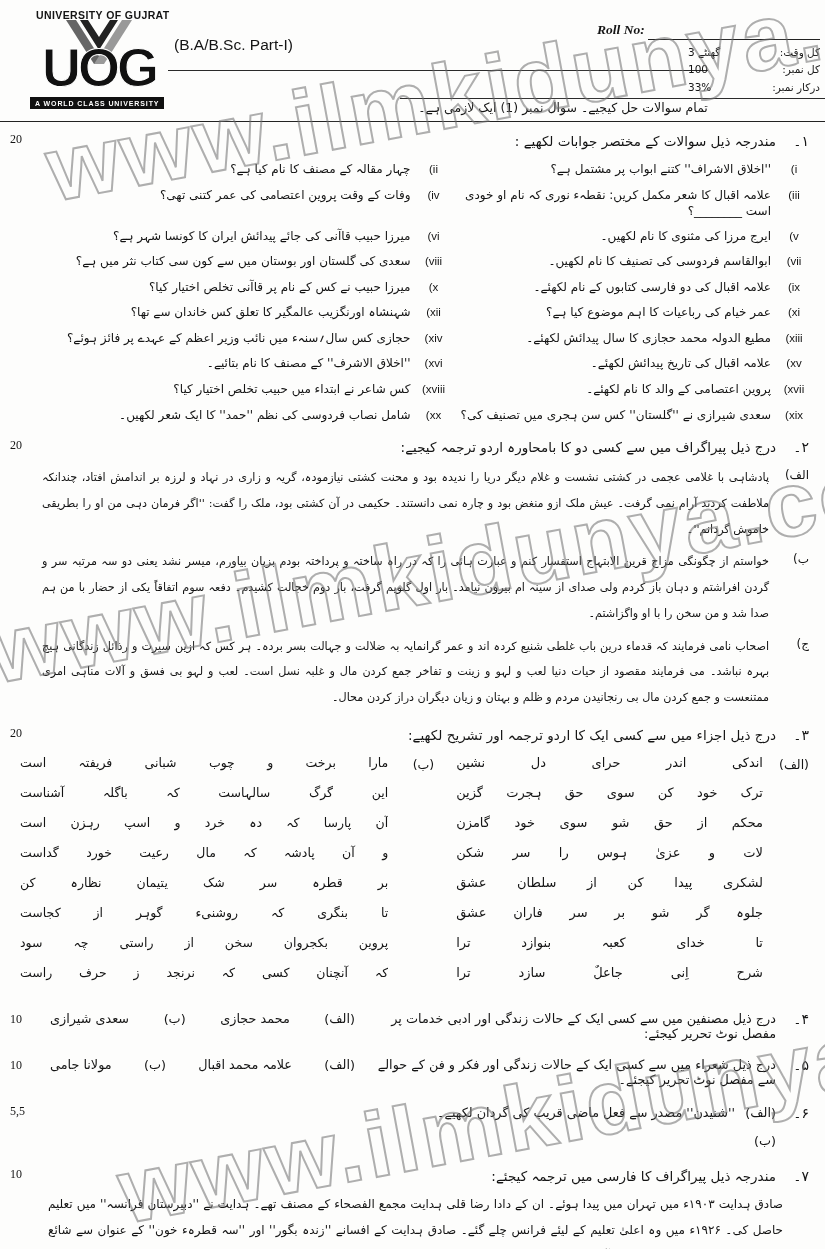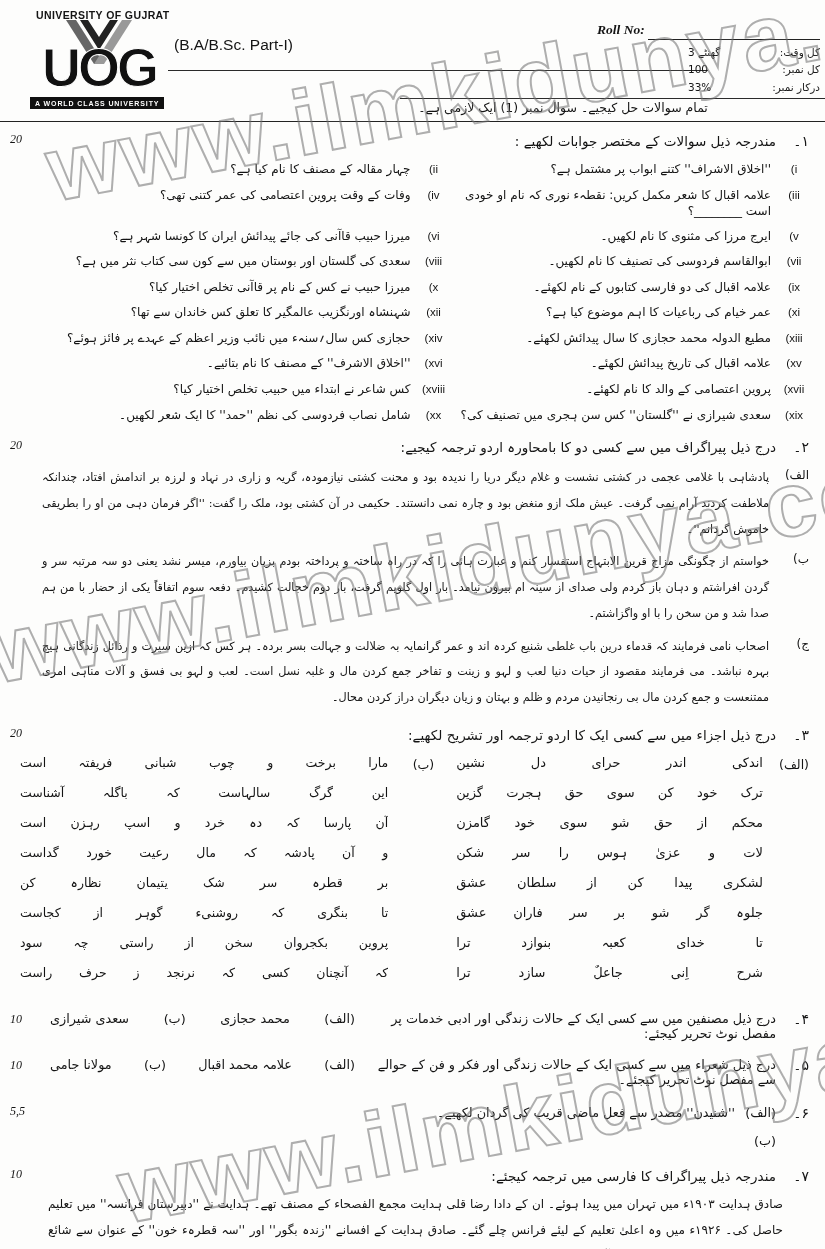--- a/index.html
+++ b/index.html
@@ -33,21 +33,21 @@
   .stat-label{color:#1a1a1a;}
   .stat-value{direction:ltr;text-align:right;}
   .lineA{position:absolute;left:168px;top:70px;width:540px;border-top:1.4px solid #2a2a2a;}
   .lineB{position:absolute;left:400px;top:98px;width:425px;border-top:1.4px solid #2a2a2a;}
   .lineC{position:absolute;left:0;top:121px;width:825px;border-top:1.6px solid #222;}
   .instruction{position:absolute;left:408px;top:100px;width:310px;text-align:center;font-size:12.5px;}
   
   .content{position:absolute;top:131px;right:0;left:0;padding:0 16px 0 42px;z-index:2;}
   .question{position:relative;}
   .marks{position:absolute;left:-32px;top:1px;font-family:"Liberation Serif",serif;
-         font-style:italic;font-size:12px;direction:ltr;}
+         font-size:12px;direction:ltr;}
   .qhead{display:flex;gap:7px;font-size:13.5px;line-height:1.5;}
   .qnum{min-width:26px;font-size:14px;}
   
   .q1-grid{margin-top:9px;display:grid;grid-template-columns:47% 53%;row-gap:9px;margin-bottom:14px;}
   .q1item{display:flex;gap:8px;font-size:12px;line-height:1.35;align-items:flex-start;padding-left:4px;}
   .rn{min-width:30px;direction:ltr;text-align:center;font-family:"Liberation Sans",sans-serif;font-size:11.5px;padding-top:1px;}
   
   .q2part{display:flex;gap:8px;margin-top:7px;}
   .q2label{min-width:32px;font-size:12px;padding-top:3px;}
   .q2text{flex:1;font-size:11.2px;line-height:2.3;text-align:justify;}

